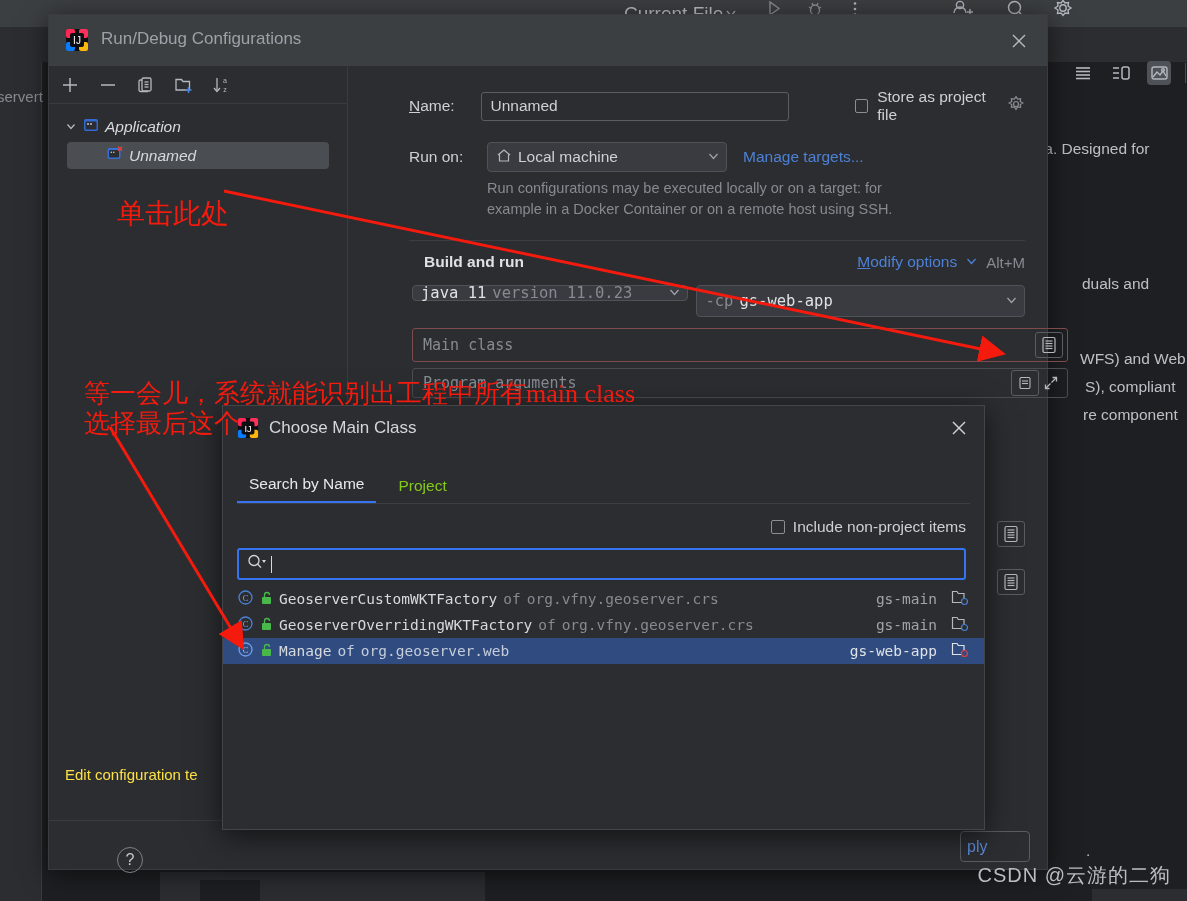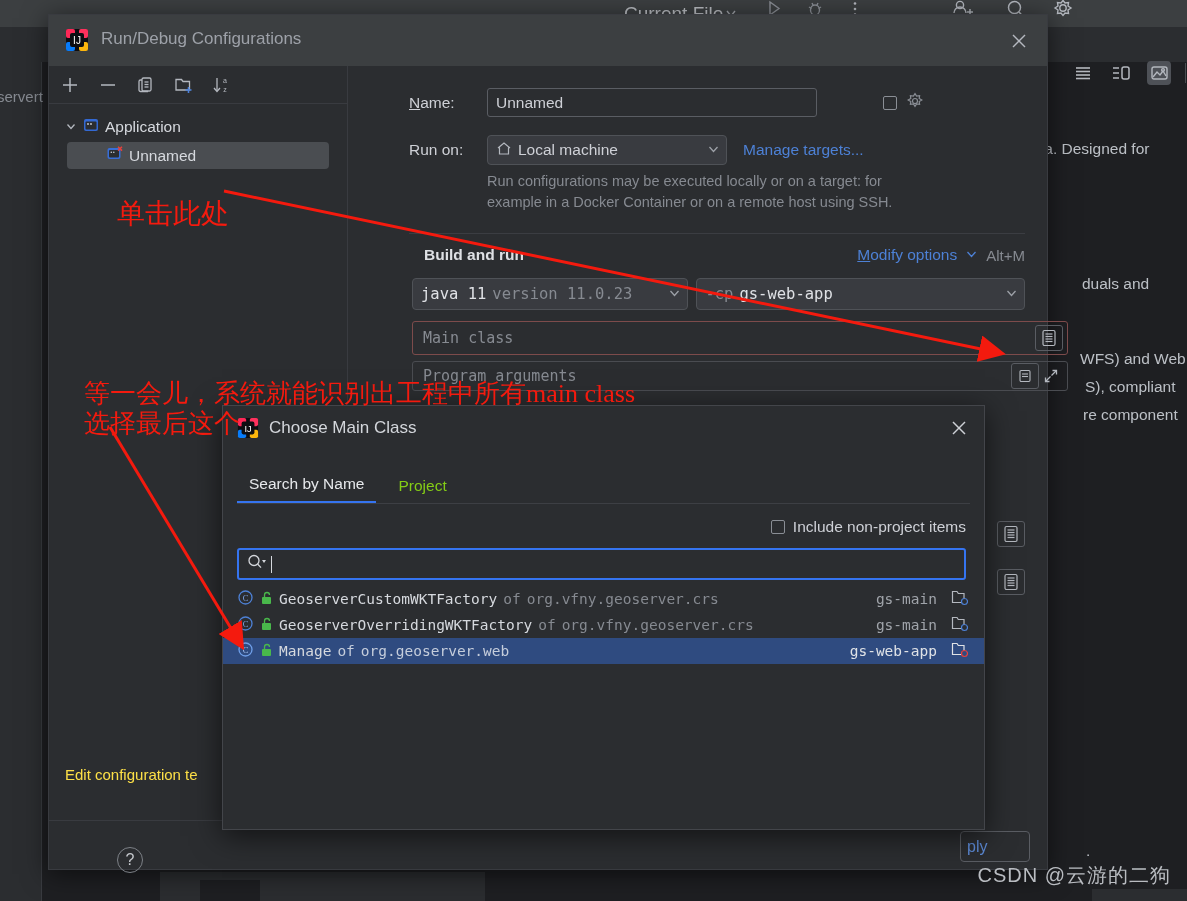--- a/index.html
+++ b/index.html
@@ -87,21 +87,21 @@
   .rdc-left {
     position: absolute; left: 0; top: 0; width: 299px; height: 755px;
     border-right: 1px solid #393b40;
   }
   .rdc-left-toolbar {
     position: relative; height: 38px; border-bottom: 1px solid #393b40;
     display: flex; align-items: center; padding-left: 10px; gap: 16px;
   }
   .tb-ic { width: 22px; height: 22px; display: flex; align-items: center;
            justify-content: center; color: #b4b8bf; }
-  .tree { padding-top: 10px; }
+  .tree { padding-top: 10px; font-style: italic; }
   .tree-node {
     display: flex; align-items: center; height: 26px; padding-left: 16px;
     font-size: 15.5px; color: #d6d9de; gap: 6px;
   }
   .tree-child {
     display: flex; align-items: center; height: 27px; margin: 2px 18px 0 18px;
     padding-left: 40px; font-size: 15.5px; color: #d6d9de; gap: 4px;
     background: #4a4d51; border-radius: 4px;
   }
   .edit-tmpl {
@@ -438,20 +438,21 @@
 
       <div class="rdc-right">
 
         <div class="row" style="margin-bottom:18px;">
           <div class="lbl" style="width:78px;"><u>N</u><span title="Name:">ame:</span></div>
           <div class="txtinput" style="width:330px;">
             <span>Unnamed</span>
           </div>
           <div style="margin-left:66px; display:flex; align-items:center; gap:9px;">
             <span class="checkbox"></span>
+            <span class="lbl">Store as project file</span>
             <span>
               <svg width="18" height="18" viewBox="0 0 18 18">
                   <g stroke="#8a8e95" stroke-width="1.2" fill="none">
                 <circle cx="9" cy="9" r="2.5"></circle>
                 <path d="M9 1.6 L10.6 4 L13.6 3.6 L13.2 6.5 L15.8 8 L13.2 9.5 L13.6 12.4 L10.6 12 L9 14.4 L7.4 12 L4.4 12.4 L4.8 9.5 L2.2 8 L4.8 6.5 L4.4 3.6 L7.4 4 Z"></path>
                   </g>
                 </svg>
             </span>
           </div>
         </div>
@@ -488,21 +489,21 @@
             <span>
               <svg width="13" height="13" viewBox="0 0 13 13">
                   <path d="M2.5 5 L6.5 9.5 L10.5 5" stroke="#4d81d6" stroke-width="1.3" fill="none"></path>
                 </svg>
             </span>
             <span class="dim" style="font-size:15px;">Alt+M</span>
           </div>
         </div>
 
         <div style="display:flex; gap:8px; margin-left:3px;">
-          <div class="combo mono" style="width:296px; height:32px;">
+          <div class="combo mono" style="width:296px; height:16px;">
             <span style="color:#dfe1e5;">java 11</span>
             <span class="dim">version 11.0.23</span>
             <span class="chev">
               <svg width="13" height="13" viewBox="0 0 13 13">
                   <path d="M2.5 5 L6.5 9.5 L10.5 5" stroke="currentColor" stroke-width="1.3" fill="none"></path>
                 </svg>
             </span>
           </div>
           <div class="combo mono" style="width:352px; height:32px;">
             <span class="dim">-cp</span>

